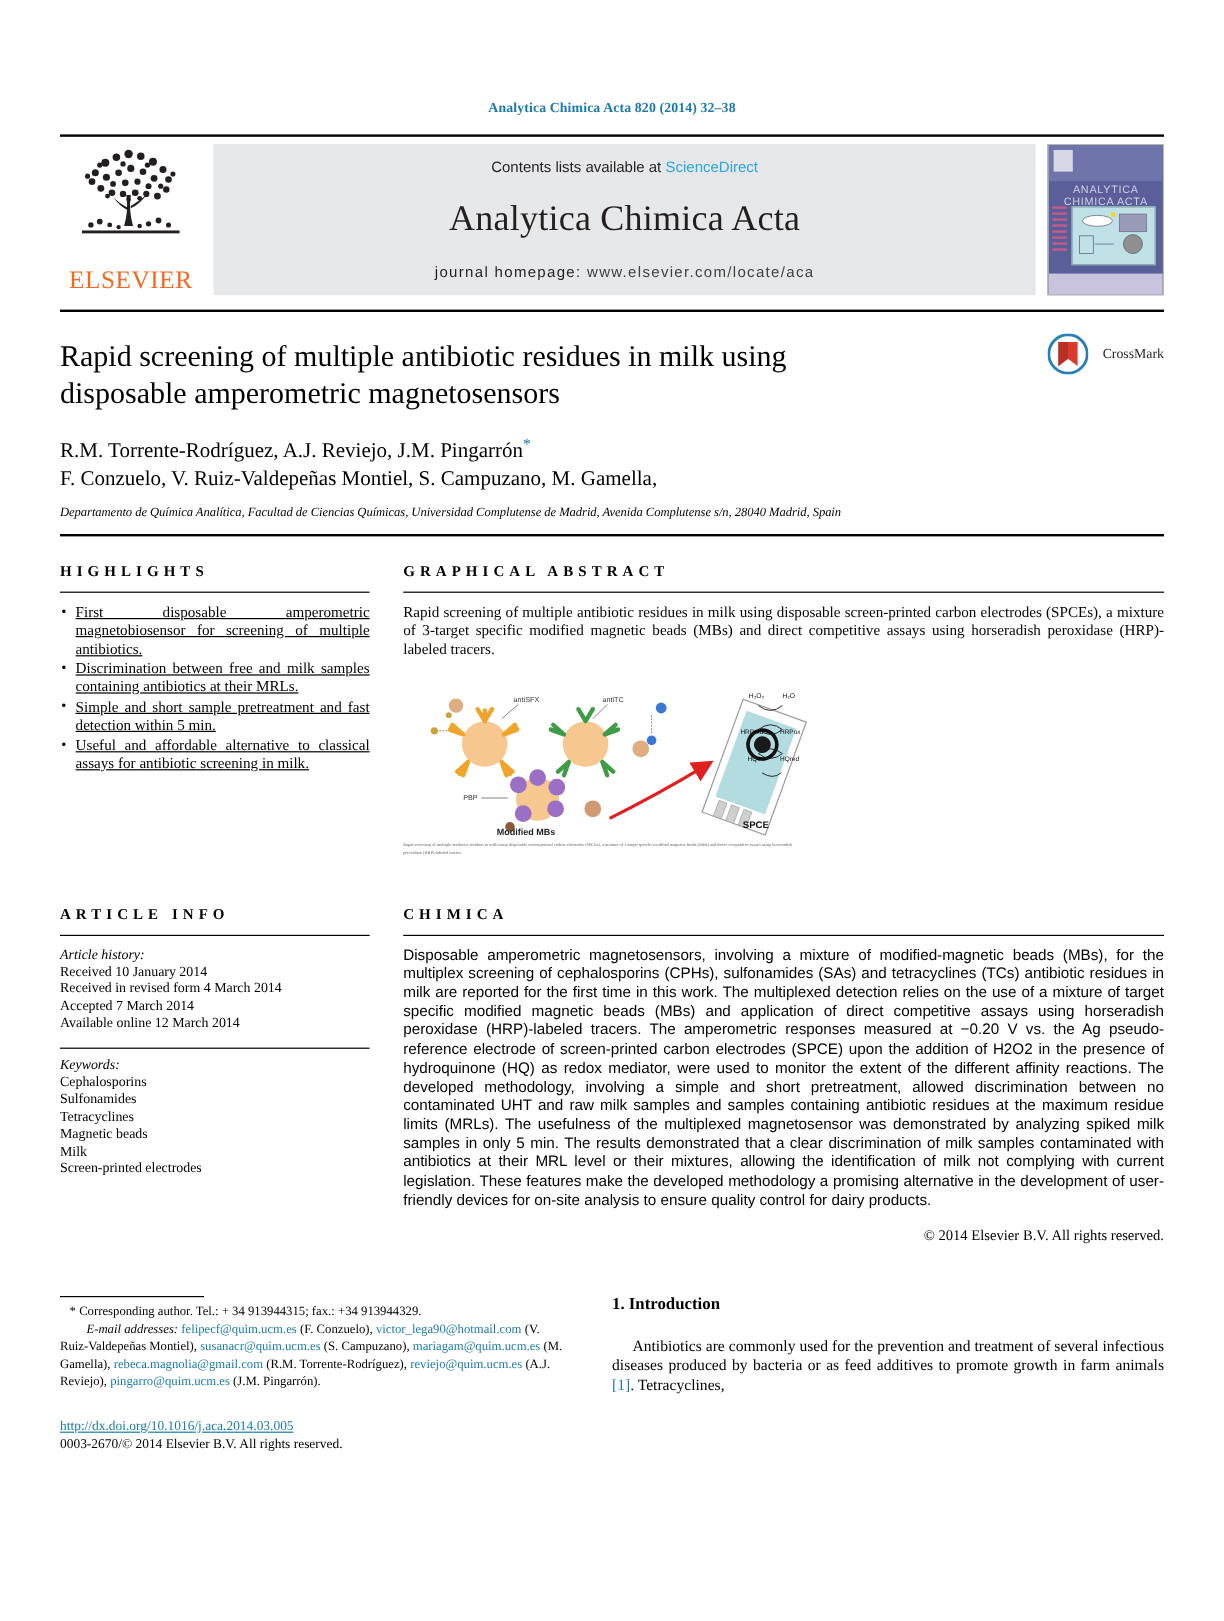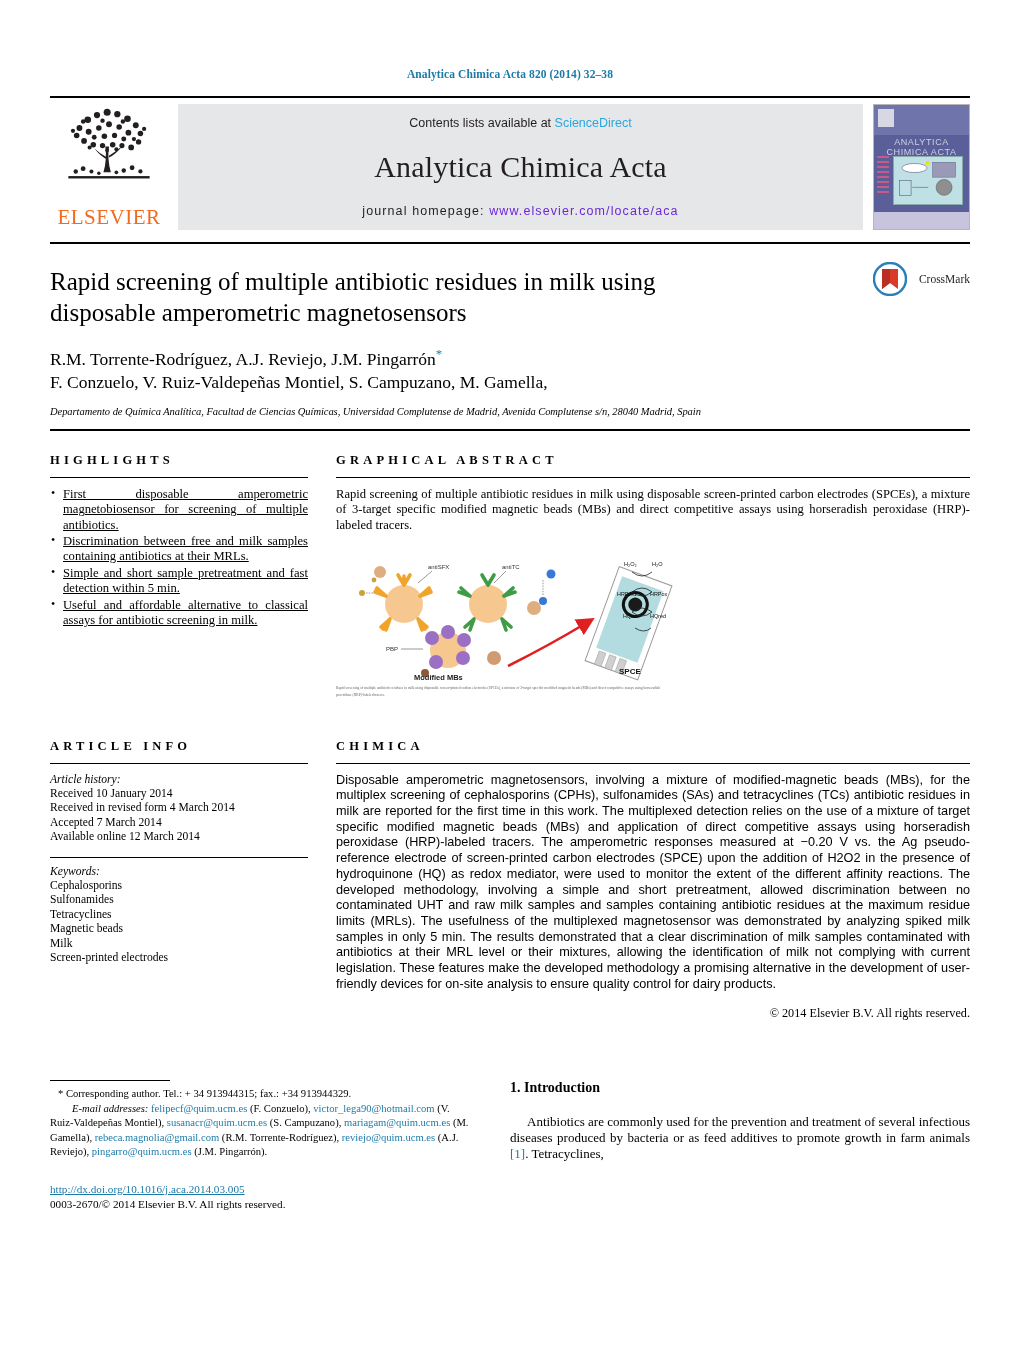--- a/index.html
+++ b/index.html
@@ -13,21 +13,21 @@
     font-family: "Liberation Serif", serif;
     color: #000;
     position: relative;
     overflow: hidden;
   }
   .page {
     width: 1020px;
     height: 1351px;
     position: relative;
     box-sizing: border-box;
-    padding: 0 50px;
+    padding: 16px 50px;
   }
 
   
   .running-head {
     text-align: center;
     color: #1b7aa8;
     font-size: 11.5px;
     font-family: "Liberation Serif", serif;
     font-weight: bold;
     letter-spacing: .1px;
@@ -89,21 +89,21 @@
     color: #231f20;
     letter-spacing: .2px;
   }
   .homepage-line {
     font-family: "Liberation Sans", sans-serif;
     font-size: 12.5px;
     letter-spacing: 1.1px;
     color: #231f20;
   }
   .homepage-line .url {
-    color: #6d28d9;
+    color: #404040;
   }
   .cover-thumb {
     width: 95px;
     flex: 0 0 95px;
     border: 1px solid #b6b6b6;
     background: #5a5f9a;
     position: relative;
     overflow: hidden;
   }
 

